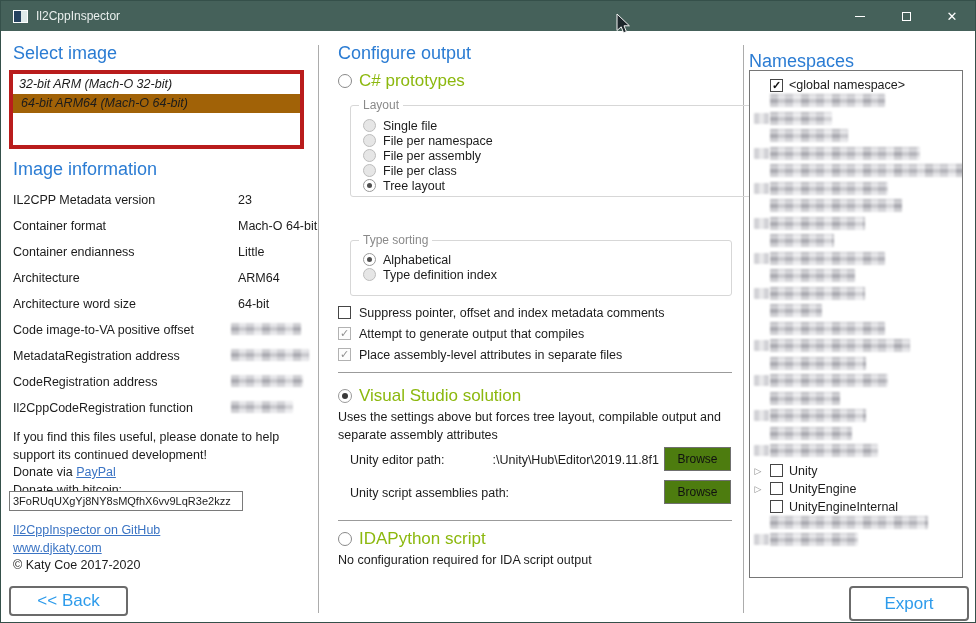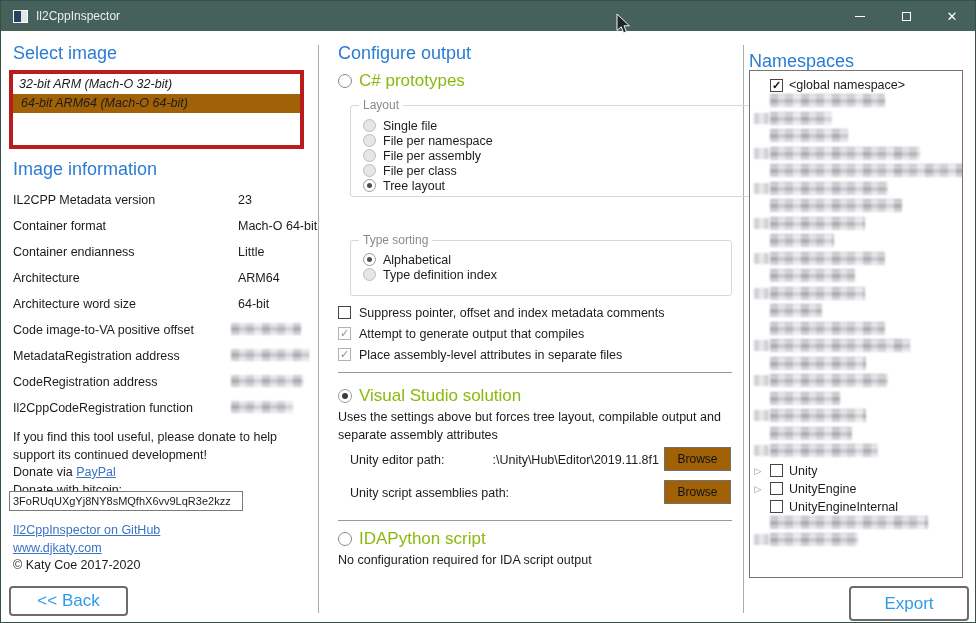--- a/index.html
+++ b/index.html
@@ -61,21 +61,21 @@
   .checkbox{width:13px;height:13px;border:1px solid #454545;background:#fff;display:inline-block;flex:none;text-align:center;}
   .checkbox.checked::after{content:'\2713';font-size:11px;line-height:11px;color:#111;font-weight:bold;display:block;}
   .checkbox.checked.dis{border-color:#b2b2b2;background:#fdfdfd;}
   .checkbox.checked.dis::after{color:#8f8f8f;font-weight:normal;}
   .opt-row{display:flex;align-items:center;height:15px;gap:7px;font-size:12.5px;}
   .cb-row{display:flex;align-items:center;height:21px;gap:8px;font-size:12.5px;}
   .groupbox{position:absolute;border:1px solid #d7d7d7;border-radius:3px;}
   .groupbox-label{position:absolute;top:-8px;left:8px;background:#fff;padding:0 4px;font-size:12px;color:#8a8a8a;white-space:nowrap;}
   .section-head{position:absolute;display:flex;align-items:center;gap:7px;}
   .section-head .lbl{font-size:17px;color:var(--green);white-space:nowrap;}
-  .btn-browse{position:absolute;width:67px;height:24px;background:#a16207;border:1px solid #707070;font-size:12px;color:#111;display:flex;align-items:center;justify-content:center;cursor:pointer;font-family:"Liberation Sans",sans-serif;}
+  .btn-browse{position:absolute;width:67px;height:24px;background:#4d7c0f;border:1px solid #707070;font-size:12px;color:#111;display:flex;align-items:center;justify-content:center;cursor:pointer;font-family:"Liberation Sans",sans-serif;}
   .path-value{position:absolute;left:440px;width:218px;text-align:right;font-size:12.5px;white-space:nowrap;}
 
   
   .blurbar{display:inline-block;height:13px;border-radius:1px;
     background:
       repeating-linear-gradient(0deg, rgba(255,255,255,.30) 0 4px, rgba(40,40,50,.10) 4px 8px),
       repeating-linear-gradient(90deg,#b9b9bf 0 8px,#dcdce0 8px 15px,#c3c3c9 15px 23px,#e6e6e9 23px 31px);
     filter:blur(1.2px);}
   .blurbar.small{height:12px;}
   .blurstub{position:absolute;left:2px;top:1px;width:15px;height:11px;border-radius:1px;
@@ -158,21 +158,21 @@
         <span class="info-label">CodeRegistration address</span>
         <span class="blurbar small" style="position: absolute; left: 218px; top: 3px; width: 72px;"></span>
       </div>
       <div class="info-row">
         <span class="info-label">Il2CppCodeRegistration function</span>
         <span class="blurbar small" style="position: absolute; left: 218px; top: 3px; width: 62px;"></span>
       </div>
     </div>
 
   <div class="donate">
-    <div>If you find this tool useful, please donate to help</div>
+    <div>If you find this files useful, please donate to help</div>
     <div>support its continued development!</div>
     <div><span>Donate via </span><span class="link">PayPal</span></div>
     <div>Donate with bitcoin:</div>
   </div>
   <input class="btc-input" value="3FoRUqUXgYj8NY8sMQfhX6vv9LqR3e2kzz" style="">
 
   <div class="links-block">
     <div><span class="link">Il2CppInspector on GitHub</span></div>
     <div><span class="link">www.djkaty.com</span></div>
     <div>© Katy Coe 2017-2020</div>

